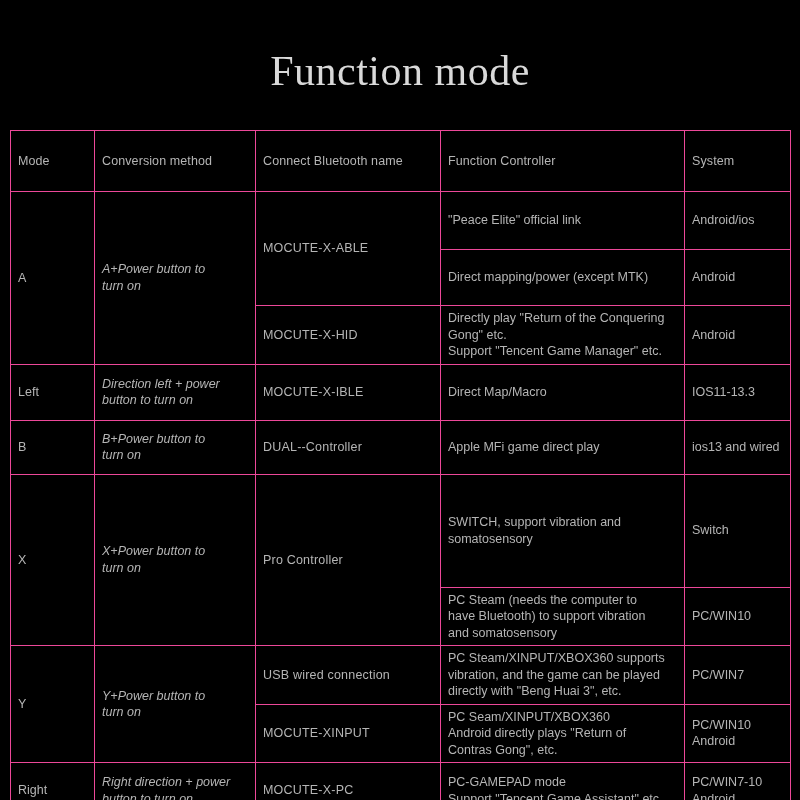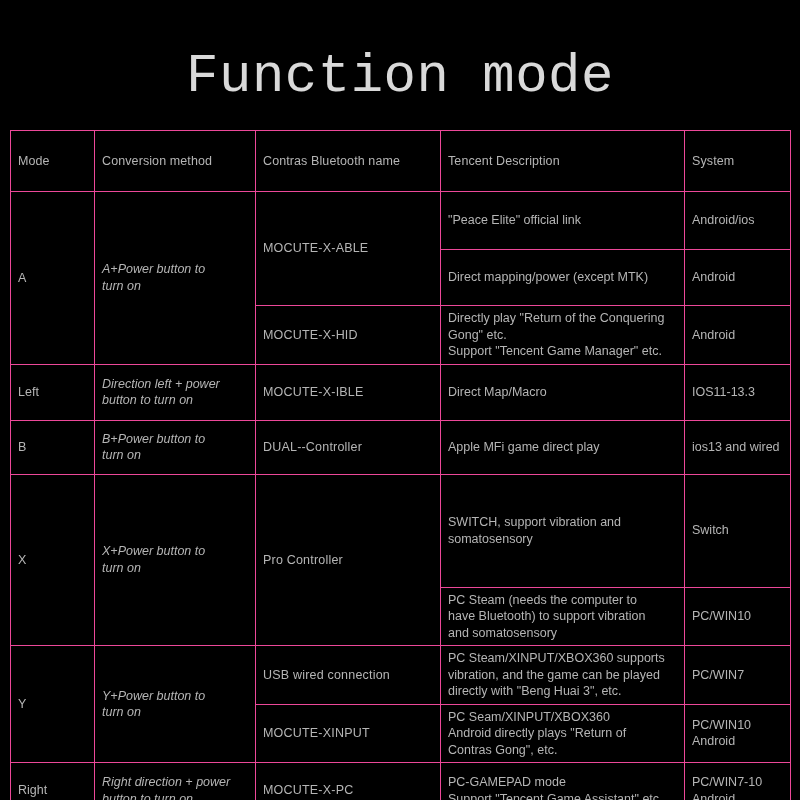--- a/index.html
+++ b/index.html
@@ -15,25 +15,25 @@
     color: #b9b9b9;
     position: relative;
   }
 
   #page-title {
     position: absolute;
     top: 50px;
     left: 0;
     width: 800px;
     text-align: center;
-    font-size: 54px;
+    font-size: 42px;
     font-weight: 300;
     letter-spacing: 0.5px;
     color: #d9d9d9;
-    font-family: Liberation Mono, monospace;
+    font-family: Liberation Serif, serif;
     line-height: 1;
   }
 
   #fn-table {
     position: absolute;
     left: 10px;
     top: 130px;
     width: 780px;
     border-collapse: collapse;
     table-layout: fixed;
@@ -95,22 +95,22 @@
     <col class="col-mode">
       <col class="col-conv">
       <col class="col-bt">
       <col class="col-fn">
       <col class="col-sys">
   </colgroup>
   <thead>
     <tr>
       <th class="col-mode">Mode</th>
       <th class="col-conv">Conversion method</th>
-      <th class="col-bt">Contras Bluetooth name</th>
-      <th class="col-fn">Tencent Description</th>
+      <th class="col-bt">Connect Bluetooth name</th>
+      <th class="col-fn">Function Controller</th>
       <th class="col-sys">System</th>
     </tr>
   </thead>
   <tbody id="fn-body">
       <tr style="height: 58px;">
         <td class="mode-cell col-mode" rowspan="3">A</td>
         <td class="conv-cell col-conv" rowspan="3">A+Power button to
 turn on</td>
         <td class="bt-cell col-bt" rowspan="2">MOCUTE-X-ABLE</td>
         <td class="fn-cell col-fn">"Peace Elite" official link</td>

